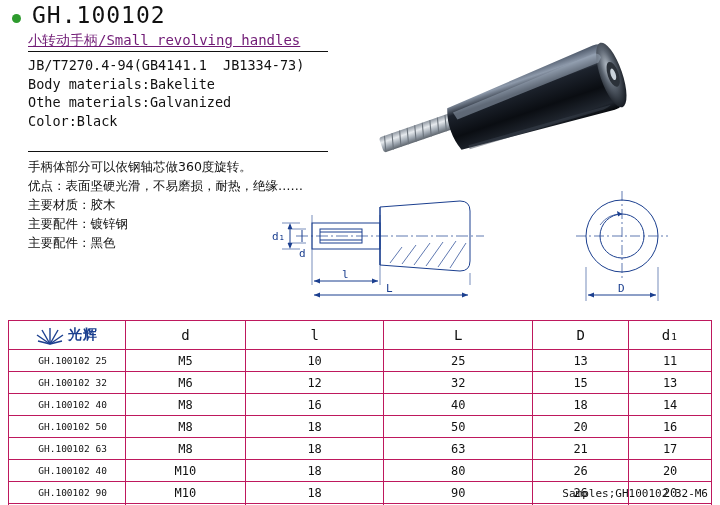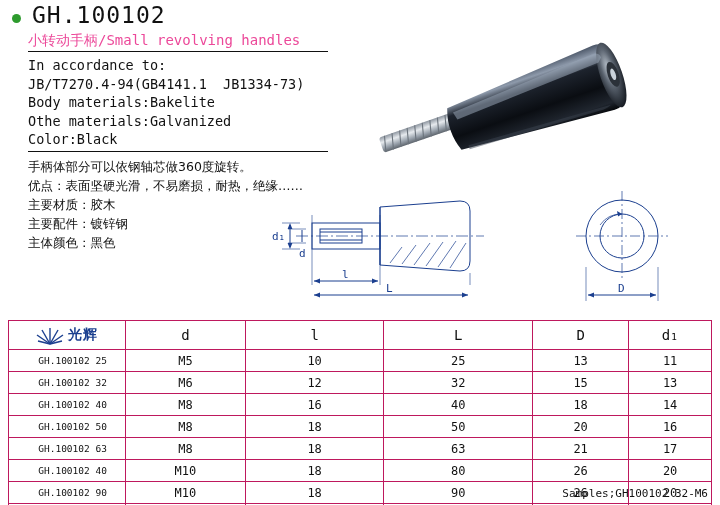--- a/index.html
+++ b/index.html
@@ -38,21 +38,22 @@
     font-size: 23px;
     letter-spacing: 1px;
     color: #111;
   }
   .subtitle {
     position: absolute;
     left: 28px;
     top: 32px;
     font-family: "DejaVu Sans Mono", monospace;
     font-size: 14px;
-    color: #ec4899;
+    color: #701a75;
+    text-decoration: underline;
   }
   .subtitle-underline {
     position: absolute;
     left: 28px;
     top: 51px;
     width: 300px;
     height: 1px;
     background: #111;
   }
   
@@ -177,34 +178,33 @@
 <body>
 
 <div class="page">
 
   <div class="bullet"></div>
   <div class="title">GH.100102</div>
   <div class="subtitle">小转动手柄/Small revolving handles</div>
   <div class="subtitle-underline"></div>
 
   <div class="specs">
-    <div>In accordance to:</div>
     <div>JB/T7270.4-94(GB4141.1  JB1334-73)</div>
     <div>Body materials:Bakelite</div>
     <div>Othe materials:Galvanized</div>
     <div>Color:Black</div>
   </div>
   <div class="specs-underline"></div>
 
   <div class="cn-block">
     <div>手柄体部分可以依钢轴芯做360度旋转。</div>
     <div>优点：表面坚硬光滑，不易磨损，耐热，绝缘……</div>
     <div>主要材质：胶木</div>
     <div>主要配件：镀锌钢</div>
-    <div>主体颜色：黑色</div>
+    <div>主要配件：黑色</div>
   </div>
 
   <svg class="photo" viewBox="0 0 350 130">
     <defs>
       <linearGradient id="bodyGrad" x1="0" y1="0" x2="0" y2="1">
         <stop offset="0%" stop-color="#4a5566"></stop>
         <stop offset="14%" stop-color="#8e9aab"></stop>
         <stop offset="30%" stop-color="#1d232d"></stop>
         <stop offset="62%" stop-color="#0a0d12"></stop>
         <stop offset="88%" stop-color="#20262f"></stop>

